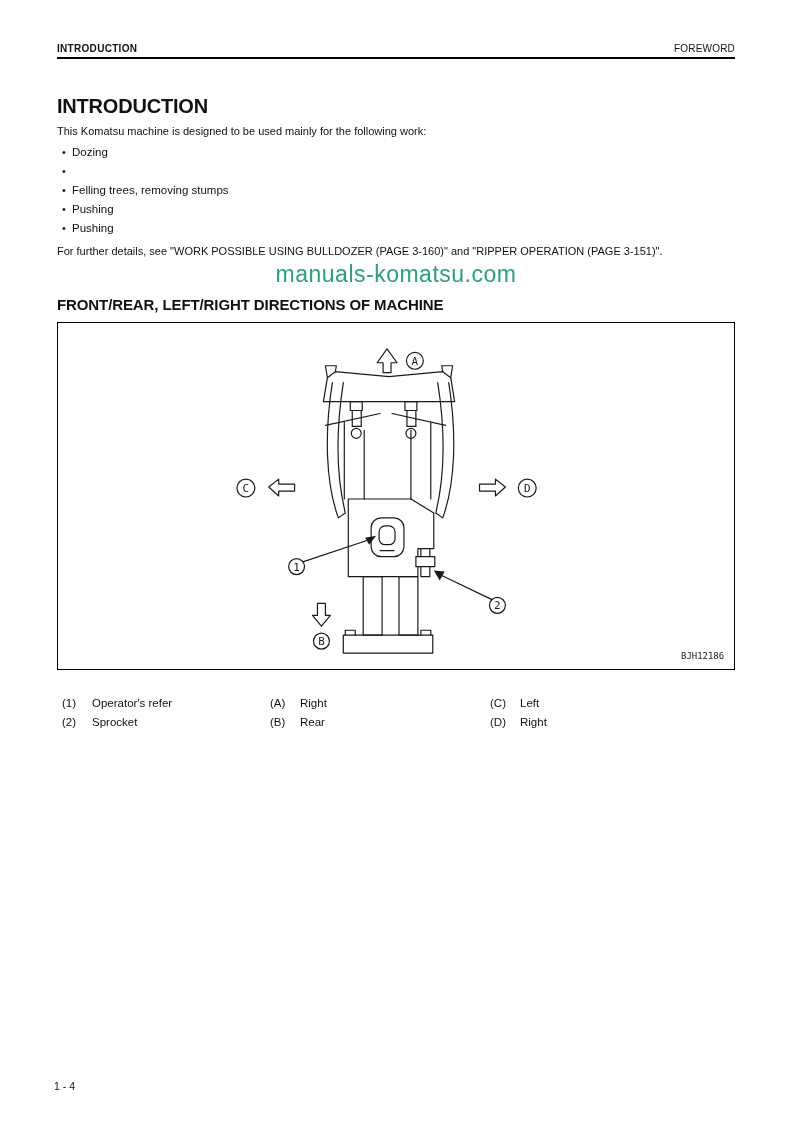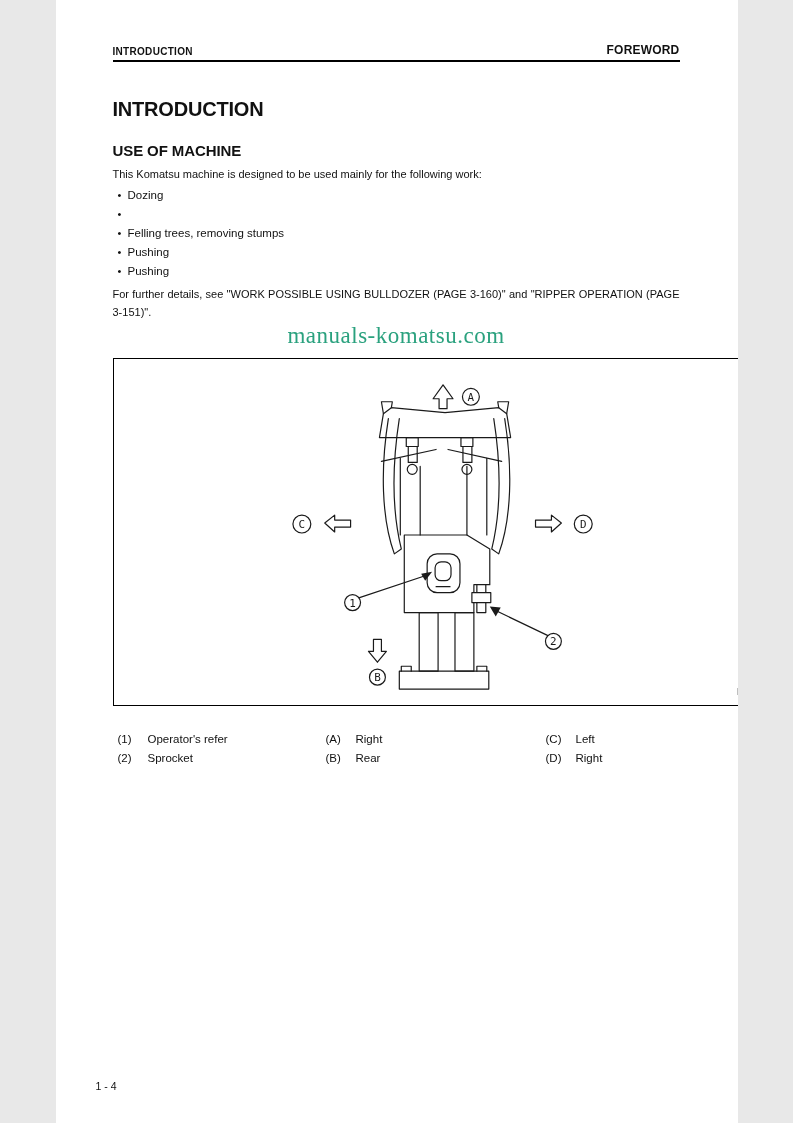--- a/index.html
+++ b/index.html
@@ -1,32 +1,32 @@
 <!DOCTYPE html>
 <html><head>
 <meta charset="utf-8">
 <style>
   * { box-sizing: border-box; }
   html, body { margin: 0; padding: 0; background: #e8e8e8; }
   .page {
     position: relative;
-    width: 682px; height: 1123px;
+    width: 793px; height: 1123px;
     margin: 0 auto;
     background: #ffffff;
     font-family: "Liberation Sans", sans-serif;
     color: #111;
     overflow: hidden;
   }
   .content { margin: 0 58px 0 57px; }
   .pg-header {
     display: flex; justify-content: space-between; align-items: flex-end;
     margin: 0 58px 0 57px; padding-top: 43px;
   }
   .hdr-left  { font-size: 10px; font-weight: bold; letter-spacing: 0.3px; }
-  .hdr-right { font-size: 12px; font-weight: bold; letter-spacing: 0.2px; }
+  .hdr-right { font-size: 10px; font-weight: normal; letter-spacing: 0.2px; }
   .hdr-rule  { margin: 3px 58px 0 57px; border-bottom: 2.5px solid #000; }
   h1.page-title {
     margin: 36px 0 0 0;
     font-size: 20px; font-weight: bold; letter-spacing: -0.2px;
   }
   h2.sec-heading {
     margin: 21px 0 6px 0;
     font-size: 15px; font-weight: bold; letter-spacing: -0.1px;
   }
   p.body-text {
@@ -35,56 +35,55 @@
   }
   p.just { text-align: justify; }
   ul.work-list { list-style: none; margin: 2px 0 0 0; padding: 0; }
   ul.work-list li {
     display: flex; align-items: baseline;
     font-size: 11.5px; line-height: 19px;
   }
   .blt { width: 10px; padding-left: 5px; font-size: 11px; flex: 0 0 15px; }
   .watermark {
     margin: 1px 0 0 0; text-align: center;
-    font-size: 23px; letter-spacing: 0.5px; font-family: Liberation Serif, serif;
+    font-size: 23px; letter-spacing: 0.5px;
   }
   .figure-box {
     margin: 9px 0 0 0; border: 1px solid #000;
     width: 678px; height: 348px;
     background: #fff;
   }
   .legend { display: flex; margin-top: 27px; font-size: 11.5px; }
   .lg-col1 { width: 213px; padding-left: 5px; }
   .lg-col2 { width: 220px; }
   .lg-col3 { flex: 1; }
   .lg-row { display: flex; margin-bottom: 6px; line-height: 13px; }
   .lg-key { flex: 0 0 30px; }
   p.note { margin-top: 13px; }
   .pg-footer {
-    position: absolute; left: 40px; top: 1080px;
+    position: absolute; left: 54px; top: 1080px;
     font-size: 10.5px;
   }
 </style>
 </head>
 <body>
 
 <div class="page">
 
   <header class="pg-header">
     <span class="hdr-left">INTRODUCTION</span>
     <span class="hdr-right">FOREWORD</span>
   </header>
   <div class="hdr-rule"></div>
 
   <main class="content">
 
     <h1 class="page-title">INTRODUCTION</h1>
 
     <section>
-      <h2 class="sec-heading">USE OF MACHINE</h2>
       <p class="body-text">This Komatsu machine is designed to be used mainly for the following work:</p>
       <ul class="work-list">
         <li>
             <span class="blt">•</span>
             <span>Dozing</span>
           </li>
         <li>
             <span class="blt">•</span>
           </li>
         <li>
@@ -99,20 +98,21 @@
             <span class="blt">•</span>
             <span>Pushing</span>
           </li>
       </ul>
       <p class="body-text just">For further details, see "WORK POSSIBLE USING BULLDOZER (PAGE 3-160)" and "RIPPER OPERATION (PAGE 3-151)".</p>
     </section>
 
     <div class="watermark" style="color: rgb(42, 161, 126);">manuals-komatsu.com</div>
 
     <section>
+      <h2 class="sec-heading" style="margin-top:8px;">FRONT/REAR, LEFT/RIGHT DIRECTIONS OF MACHINE</h2>
 
       <figure class="figure-box" style="margin:9px 0 0 0;">
         <svg viewBox="0 0 678 348" width="678" height="346">
           <g fill="none" stroke="#1a1a1a" stroke-width="1.2" stroke-linejoin="round" stroke-linecap="round">
 
             <polygon points="329,26 319,40 325,40 325,50 333,50 333,40 339,40" fill="#fff"></polygon>
             <circle cx="357" cy="38" r="8.5"></circle>
 
             <g>
               <path d="M265,79 L269,55 L277,49 L331,54 L385,49 L393,55 L397,79 Z"></path>

